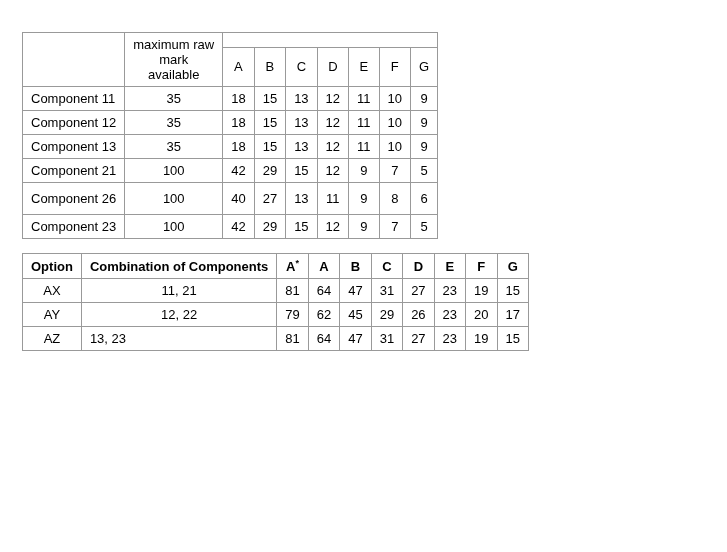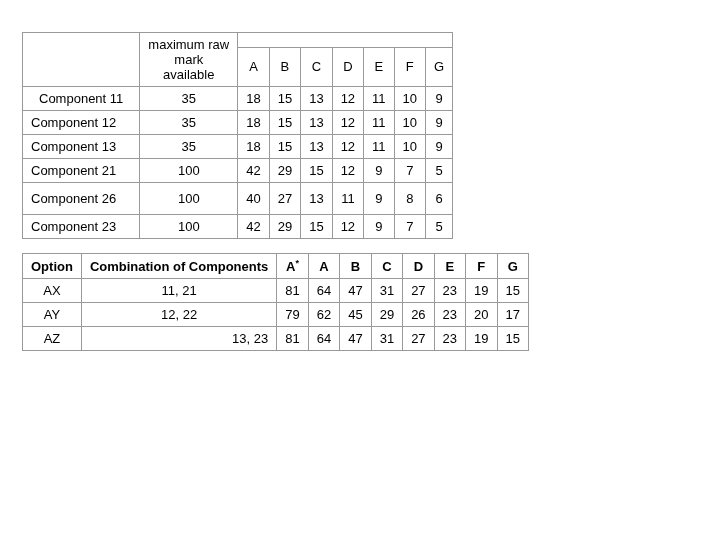--- a/index.html
+++ b/index.html
@@ -75,21 +75,21 @@
       <td style="border:1px solid #999; text-align:center; padding:4px 8px;">B</td>
       <td style="border:1px solid #999; text-align:center; padding:4px 8px;">C</td>
       <td style="border:1px solid #999; text-align:center; padding:4px 8px;">D</td>
       <td style="border:1px solid #999; text-align:center; padding:4px 8px;">E</td>
       <td style="border:1px solid #999; text-align:center; padding:4px 8px;">F</td>
       <td style="border:1px solid #999; text-align:center; padding:4px 8px;">G</td>
     </tr>
   </thead>
   <tbody id="main-table-body">
   <tr>
-        <td style="border: 1px solid rgb(153, 153, 153); padding: 4px 16px; text-align: left;">Component 11</td>
+        <td style="border: 1px solid rgb(153, 153, 153); padding: 4px 8px; text-align: left;">Component 11</td>
         <td style="border: 1px solid rgb(153, 153, 153); padding: 4px 8px; text-align: center;">35</td>
         <td style="border: 1px solid rgb(153, 153, 153); padding: 4px 8px; text-align: center;">18</td>
         <td style="border: 1px solid rgb(153, 153, 153); padding: 4px 8px; text-align: center;">15</td>
         <td style="border: 1px solid rgb(153, 153, 153); padding: 4px 8px; text-align: center;">13</td>
         <td style="border: 1px solid rgb(153, 153, 153); padding: 4px 8px; text-align: center;">12</td>
         <td style="border: 1px solid rgb(153, 153, 153); padding: 4px 8px; text-align: center;">11</td>
         <td style="border: 1px solid rgb(153, 153, 153); padding: 4px 8px; text-align: center;">10</td>
         <td style="border: 1px solid rgb(153, 153, 153); padding: 4px 8px; text-align: center;">9</td>
       </tr>
       <tr>
@@ -193,21 +193,21 @@
         <td style="border: 1px solid rgb(153, 153, 153); padding: 4px 8px; text-align: center;">62</td>
         <td style="border: 1px solid rgb(153, 153, 153); padding: 4px 8px; text-align: right;">45</td>
         <td style="border: 1px solid rgb(153, 153, 153); padding: 4px 8px; text-align: center;">29</td>
         <td style="border: 1px solid rgb(153, 153, 153); padding: 4px 8px; text-align: center;">26</td>
         <td style="border: 1px solid rgb(153, 153, 153); padding: 4px 8px; text-align: center;">23</td>
         <td style="border: 1px solid rgb(153, 153, 153); padding: 4px 8px; ">20</td>
         <td style="border: 1px solid rgb(153, 153, 153); padding: 4px 8px; text-align: center;">17</td>
       </tr>
       <tr>
         <td style="border: 1px solid rgb(153, 153, 153); padding: 4px 8px; text-align: center;">AZ</td>
-        <td style="border: 1px solid rgb(153, 153, 153); padding: 4px 8px; text-align: right;">13, 23</td>
+        <td style="border: 1px solid rgb(153, 153, 153); padding: 4px 8px; text-align: left;">13, 23</td>
         <td style="border: 1px solid rgb(153, 153, 153); padding: 4px 8px; text-align: center;">81</td>
         <td style="border: 1px solid rgb(153, 153, 153); padding: 4px 8px; text-align: center;">64</td>
         <td style="border: 1px solid rgb(153, 153, 153); padding: 4px 8px; text-align: center;">47</td>
         <td style="border: 1px solid rgb(153, 153, 153); padding: 4px 8px; text-align: center;">31</td>
         <td style="border: 1px solid rgb(153, 153, 153); padding: 4px 8px; text-align: center;">27</td>
         <td style="border: 1px solid rgb(153, 153, 153); padding: 4px 8px; text-align: center;">23</td>
         <td style="border: 1px solid rgb(153, 153, 153); padding: 4px 8px; text-align: center;">19</td>
         <td style="border: 1px solid rgb(153, 153, 153); padding: 4px 8px; text-align: center;">15</td>
       </tr>
     </tbody>

